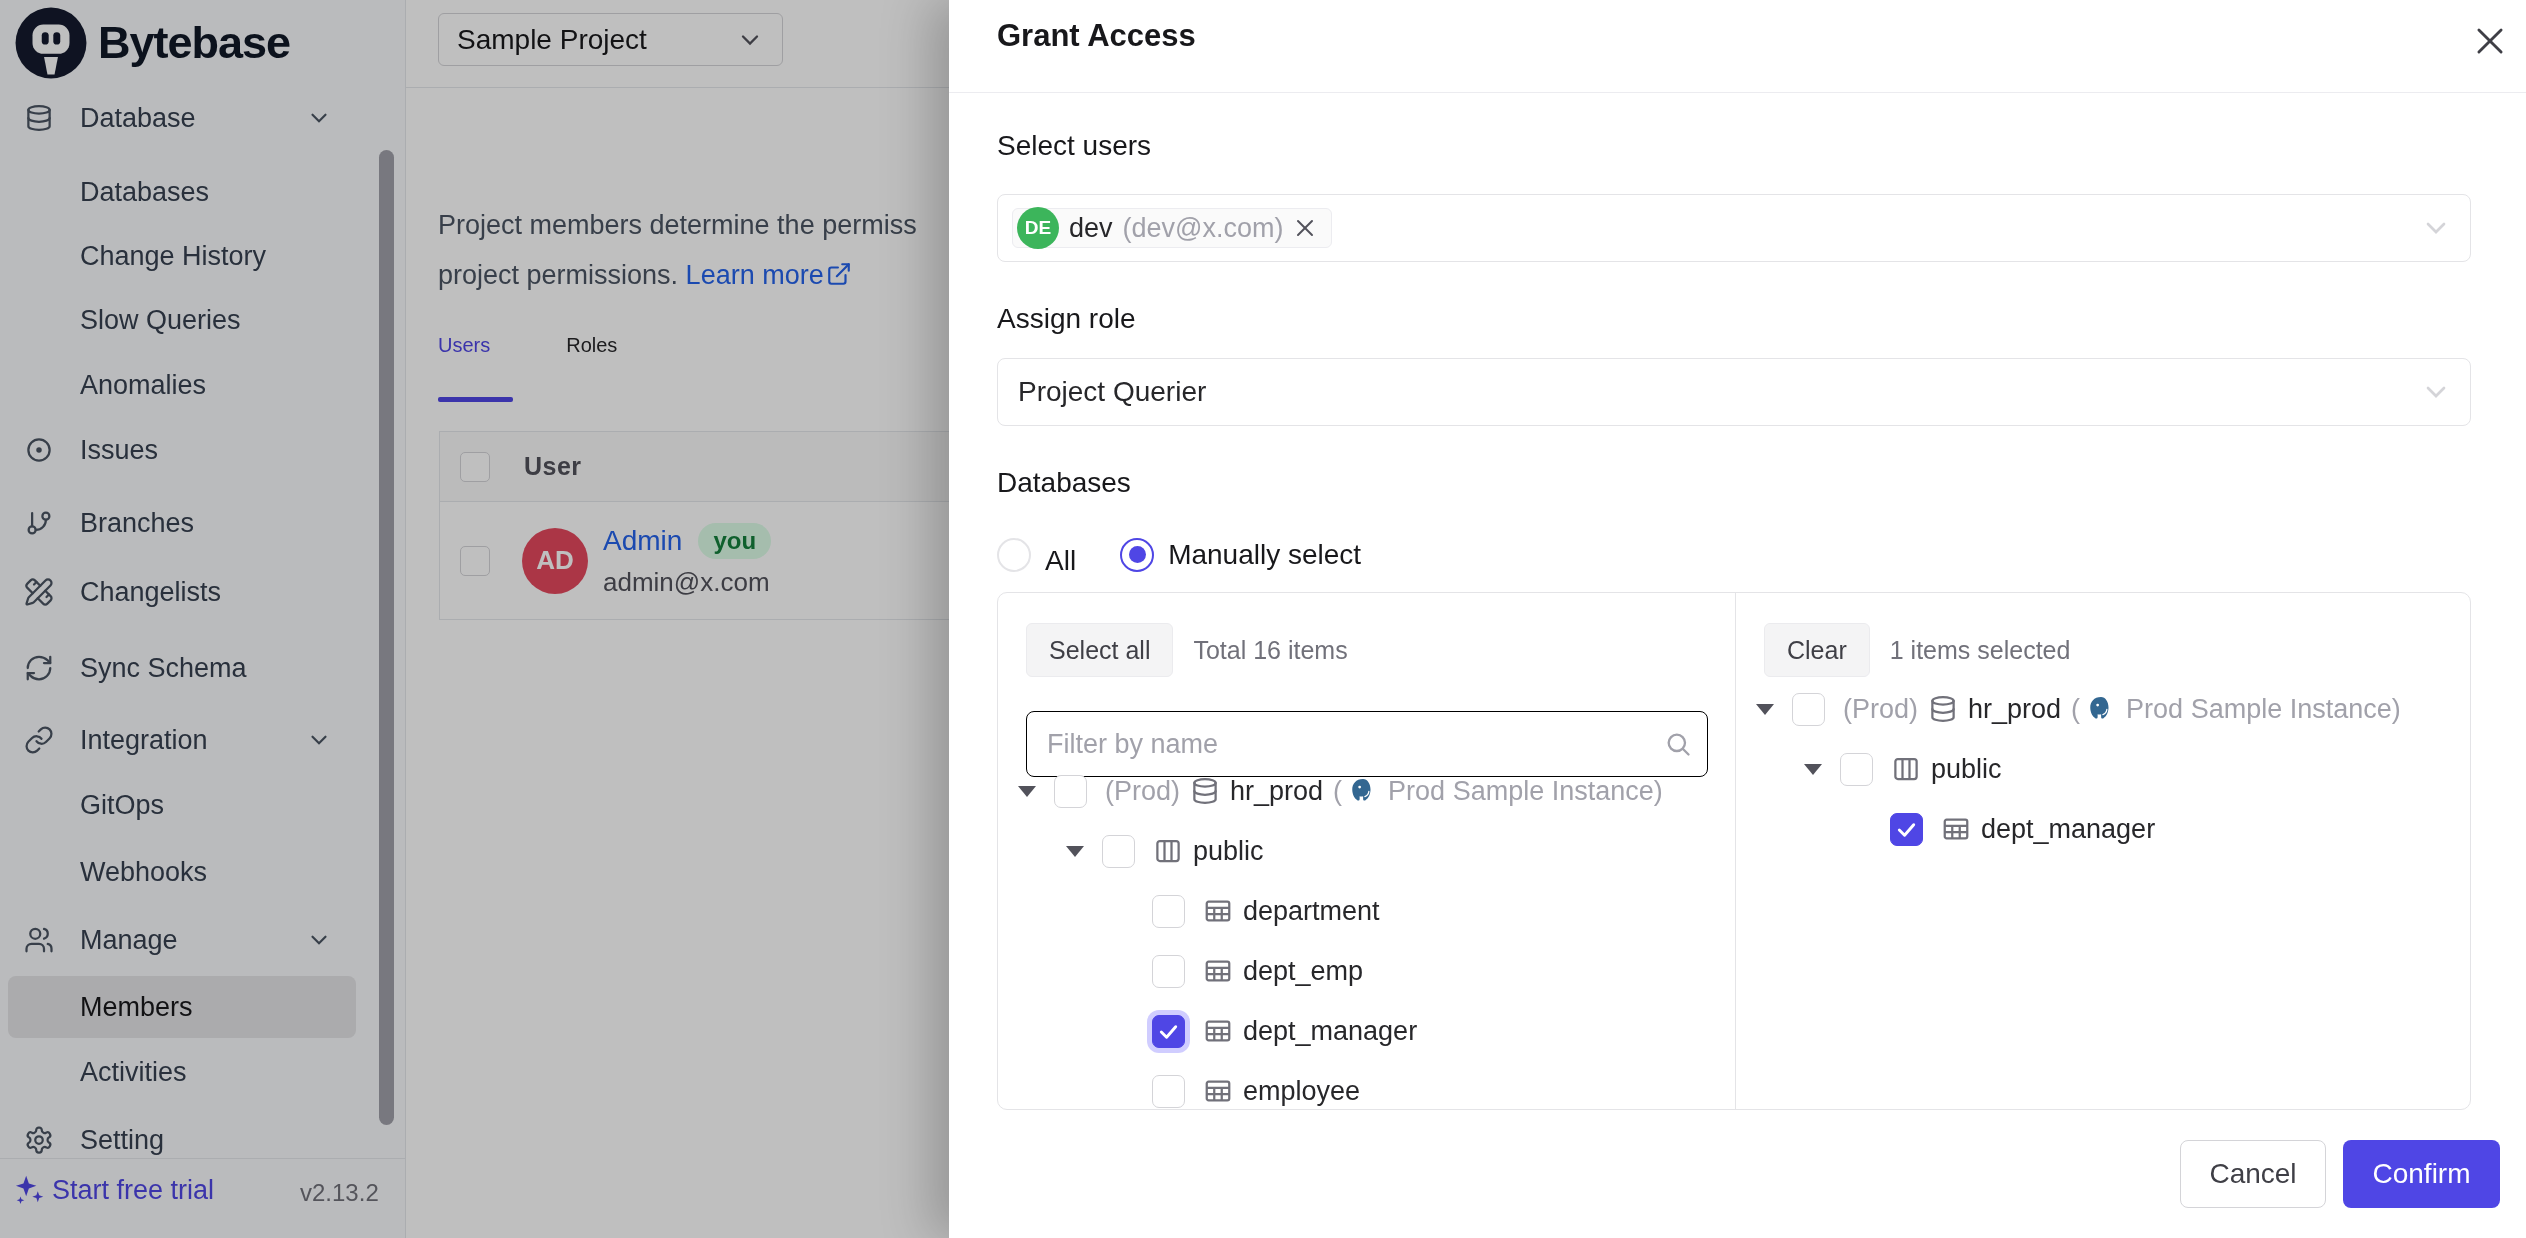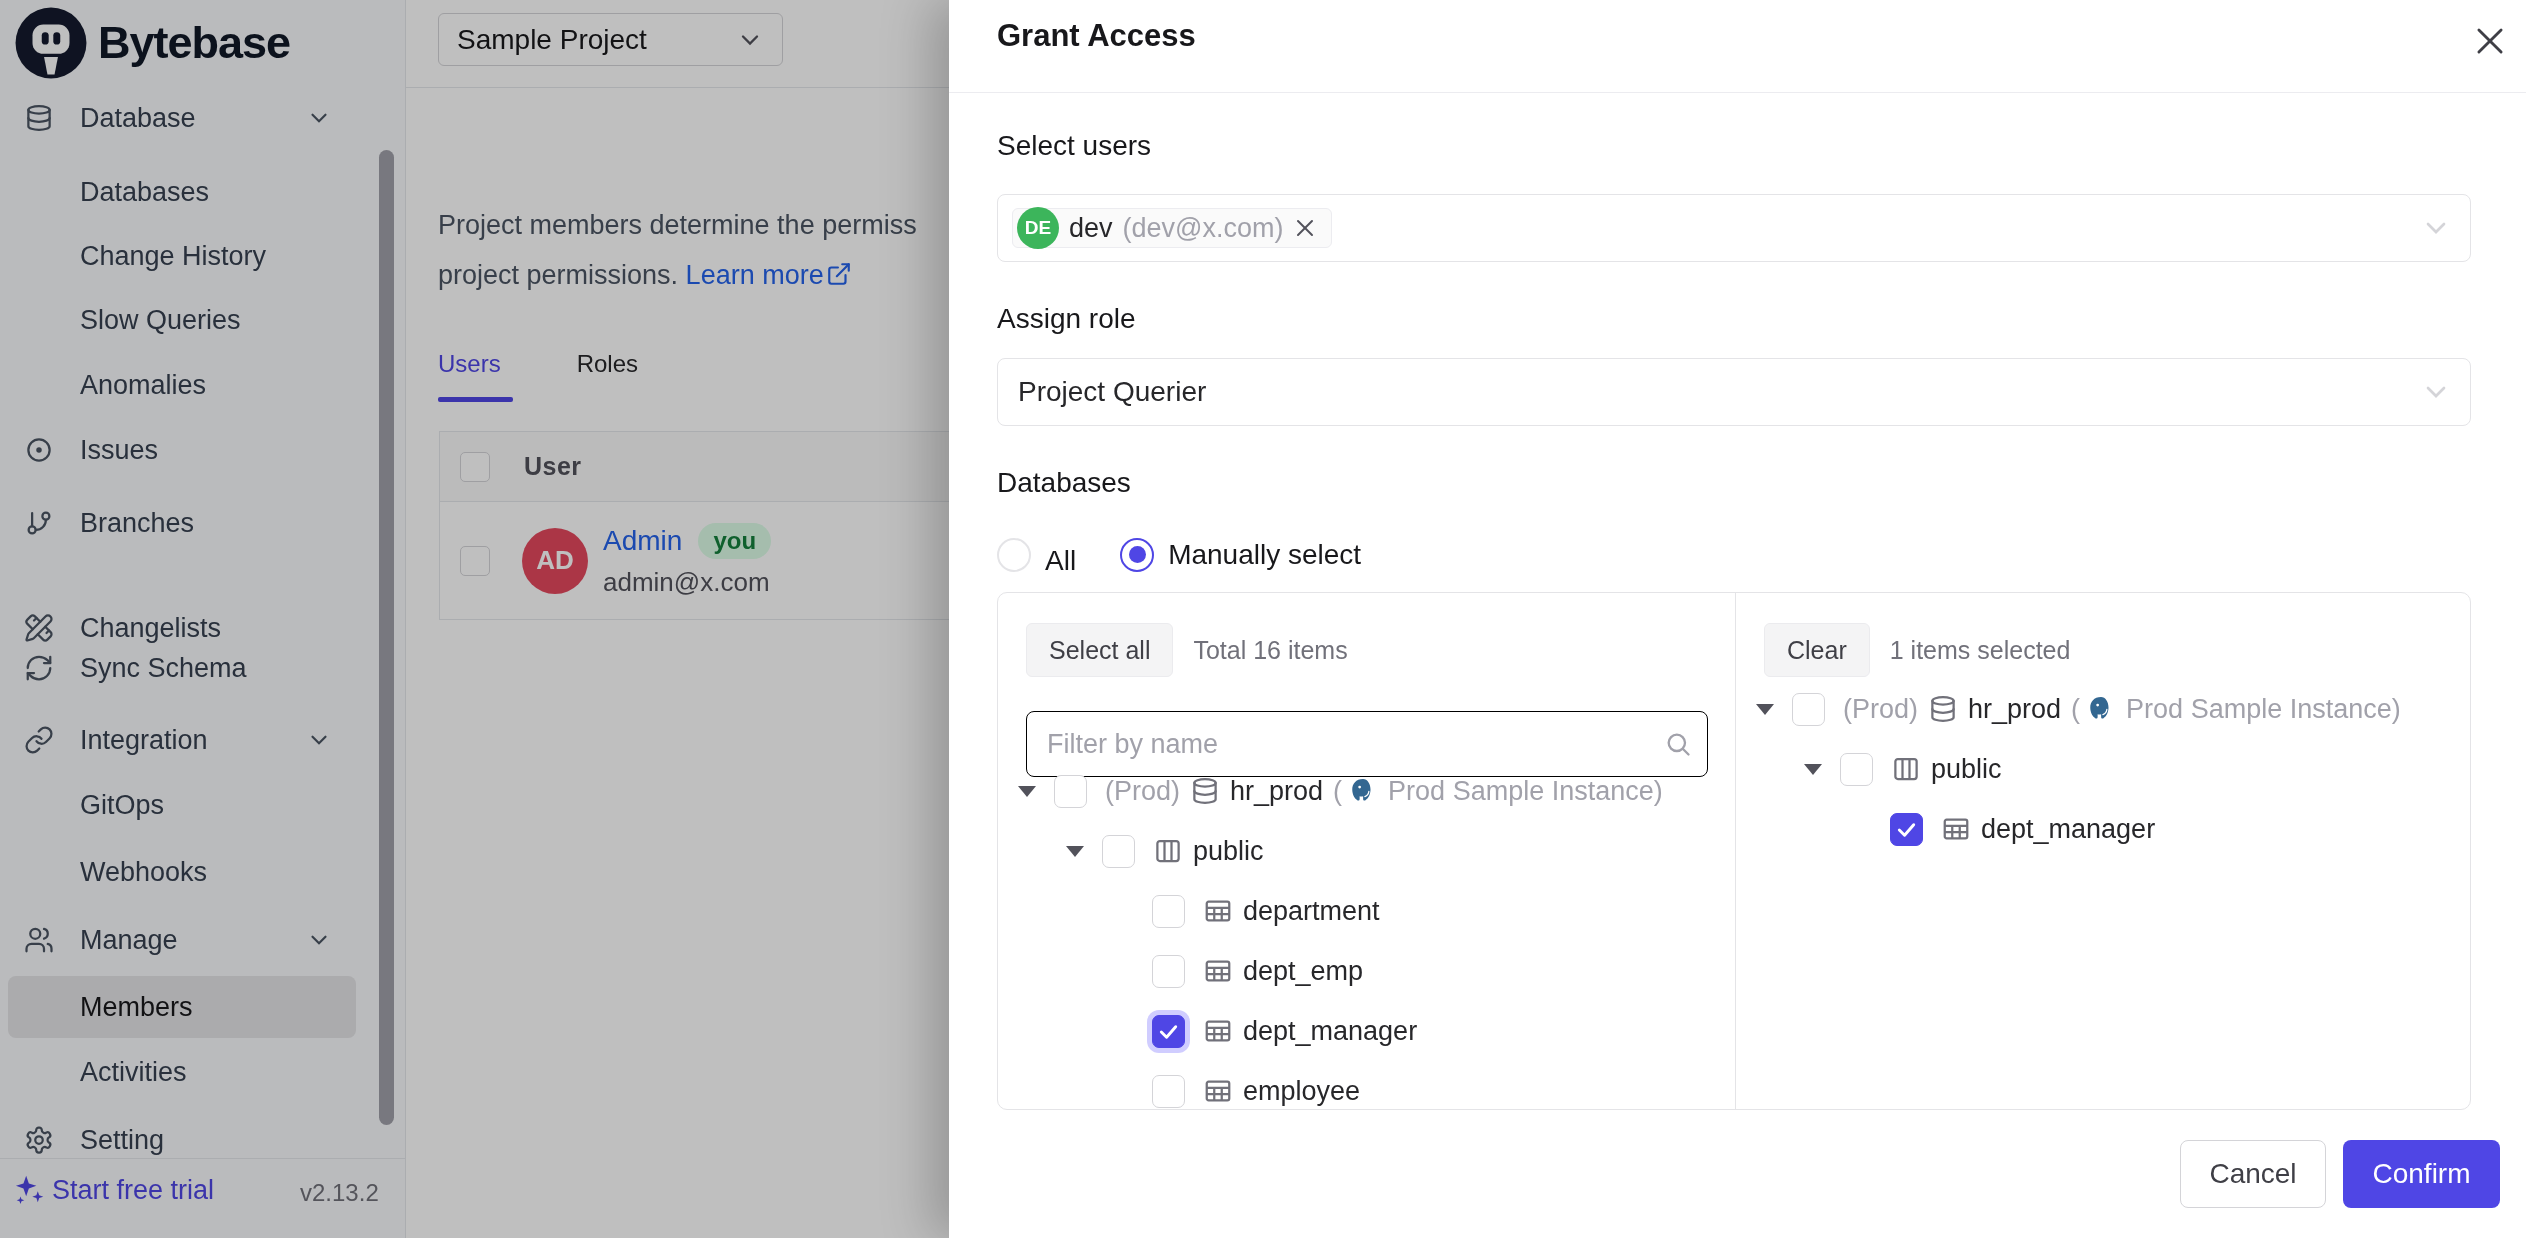--- a/index.html
+++ b/index.html
@@ -31,21 +31,21 @@
 
   
   .topbar { position:absolute; left:406px; top:0; width:2120px; height:88px; background:#fff; border-bottom:1px solid #e5e7eb; }
   .project-btn { position:absolute; left:32px; top:13px; width:345px; height:53px; border:1px solid #d4d4d8; border-radius:6px; background:#fff; display:flex; align-items:center; padding:0 18px; font-size:28px; color:#18181b; cursor:pointer; }
   .project-btn .pchev { margin-left:auto; width:28px; height:28px; color:#52525b; }
 
   .main { position:absolute; left:406px; top:88px; width:2120px; height:1150px; background:#fff; }
   .desc { position:absolute; left:32px; top:112px; font-size:27px; color:#4b5563; line-height:50px; white-space:nowrap; }
   .desc a { color:#2563eb; text-decoration:none; cursor:pointer; }
   .ext-icon { display:inline-block; width:26px; height:26px; vertical-align:-3px; margin-left:2px; color:#2563eb; }
-  .tabs { position:absolute; left:32px; top:262px; display:flex; font-size:24px; }
+  .tabs { position:absolute; left:32px; top:246px; display:flex; font-size:20px; }
   .tab-users { color:#4f46e5; cursor:pointer; }
   .tab-roles { color:#27272a; margin-left:76px; cursor:pointer; }
   .tab-underline { position:absolute; left:32px; top:309px; width:75px; height:5px; background:#4f46e5; border-radius:2px; }
   .utable { position:absolute; left:33px; top:343px; width:1700px; border:1px solid #e5e7eb; }
   .thead { height:70px; background:#fafafa; border-bottom:1px solid #e5e7eb; position:relative; display:flex; align-items:center; }
   .trow-user { height:117px; background:#fff; position:relative; display:flex; align-items:center; }
   .tcheck { position:absolute; left:20px; width:30px; height:30px; border:1.5px solid #d4d4d8; border-radius:5px; background:#fff; cursor:pointer; }
   .th-user { position:absolute; left:84px; font-size:25px; font-weight:600; color:#52525b; letter-spacing:.5px; }
   .avatar-ad { position:absolute; left:82px; width:66px; height:66px; border-radius:50%; display:flex; align-items:center; justify-content:center; color:#fff; font-size:26px; font-weight:600; }
   .ucell { position:absolute; left:163px; }
@@ -166,21 +166,21 @@
       <span class="nicon">
         <svg viewBox="0 0 24 24" fill="none" stroke="currentColor" stroke-width="1.8" stroke-linecap="round">
             <line x1="6.5" y1="4" x2="6.5" y2="14.5"></line>
             <circle cx="6.5" cy="17.5" r="2.8"></circle>
             <circle cx="17.5" cy="6.5" r="2.8"></circle>
             <path d="M17.5 9.5a8 8 0 0 1-8 8"></path>
           </svg>
       </span>
       <span class="nlabel">Branches</span>
     </div>
-    <div class="nav-row" style="top:600px">
+    <div class="nav-row" style="top:564px">
       <span class="nicon">
         <svg viewBox="0 0 24 24" fill="none" stroke="currentColor" stroke-width="1.8" stroke-linecap="round" stroke-linejoin="round">
             <path d="M13 7 8.7 2.7a2.41 2.41 0 0 0-3.4 0L2.7 5.3a2.41 2.41 0 0 0 0 3.4L7 13"></path>
             <path d="m8 6 2-2"></path>
             <path d="m18 16 2-2"></path>
             <path d="M17 11l4.3 4.3c.94.94.94 2.46 0 3.4l-2.6 2.6c-.94.94-2.46.94-3.4 0L11 17"></path>
             <path d="M21.17 6.81a1 1 0 0 0-3.99-3.99L3.84 16.17a2 2 0 0 0-.5.83l-1.32 4.35a.5.5 0 0 0 .62.62l4.35-1.32a2 2 0 0 0 .83-.5z"></path>
           </svg>
       </span>
       <span class="nlabel">Changelists</span>

